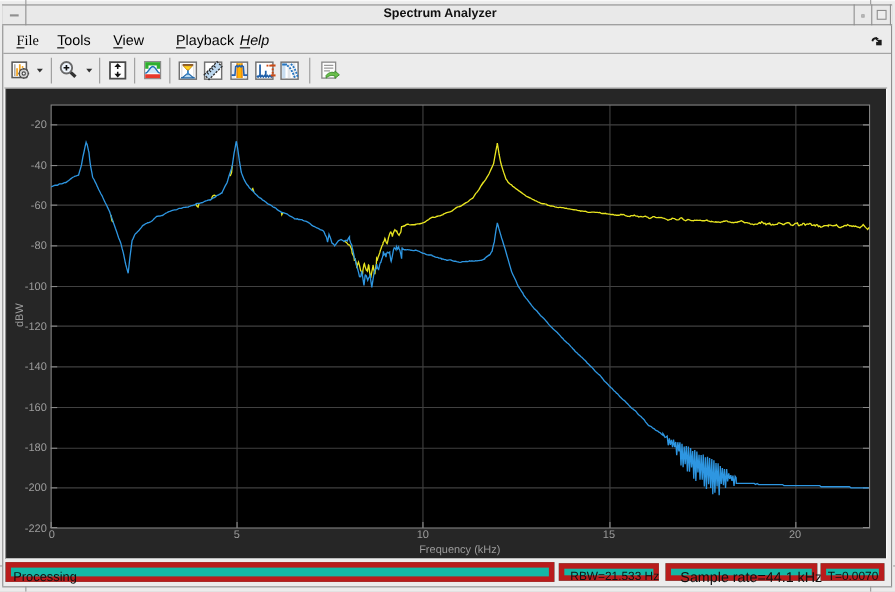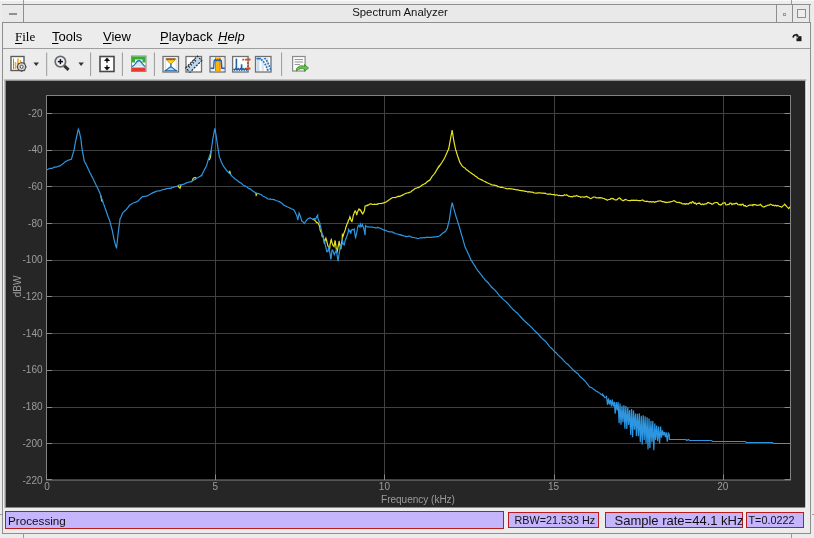--- a/index.html
+++ b/index.html
@@ -1,19 +1,19 @@
 <!DOCTYPE html>
 <html><head><meta charset="utf-8"><style>
 * { margin:0; padding:0; box-sizing:border-box; }
 html,body { width:814px; height:538px; background:#ececec; font-family:"Liberation Sans",sans-serif; position:relative; overflow:hidden; }
 .abs { position:absolute; }
 .tick { font-family:"Liberation Sans",sans-serif; font-size:10px; fill:#9c9c9c; }
 #plot { position:absolute; left:0; top:0; }
 #tb { position:absolute; left:0; top:0; }
-.cell { position:absolute; border:1px solid #b91c1c; font-size:10.8px; color:#111; line-height:15px; text-align:center; top:512px; height:16px; background:#c4b5fd; white-space:nowrap; }
+.cell { position:absolute; border:5px solid #b91c1c; font-size:10.8px; color:#111; line-height:15px; text-align:center; top:512px; height:16px; background:#14b8a6; white-space:nowrap; }
 .mitem { position:absolute; top:31px; font-size:13px; line-height:12px; color:#000; }
 .mitem u { text-decoration-thickness:1px; text-underline-offset:2px; }
 </style></head>
 <body>
 
 <svg id="plot" width="814" height="538" viewBox="0 0 814 538">
 <rect x="5.5" y="80.5" width="800" height="427" fill="#262626"></rect>
 <line x1="4" y1="80.5" x2="4" y2="508" stroke="#fafafa"></line>
 <line x1="5" y1="80.5" x2="5" y2="508" stroke="#8f8f8f"></line>
 <line x1="806" y1="80.5" x2="806" y2="508" stroke="#fafafa"></line>
@@ -89,21 +89,21 @@
 </g>
 </svg>
 
 <div class="abs" style="left:2px; top:4px; width:1px; height:529px; background:#8e8e8e"></div>
 <div class="abs" style="left:810px; top:4px; width:1px; height:529px; background:#8e8e8e"></div>
 <div class="abs" style="left:0px; top:0px; width:814px; height:1px; background:#f8f8f8"></div>
 
 <div class="abs" style="left:2px; top:4px; width:809px; height:19px; background:#e9e9e9; border-top:1px solid #8e8e8e; border-bottom:1px solid #8e8e8e;"></div>
 <div class="abs" style="left:23px; top:4px; width:1px; height:19px; background:#8e8e8e"></div>
 <div class="abs" style="left:9px; top:12.5px; width:8px; height:2.5px; background:#f5f5f5; border:1px solid #909090;"></div>
-<div class="abs" style="left:24px; top:6px; width:752px; text-align:center; font-size:11.4px; color:#111;">Spectrum Analyzer</div>
+<div class="abs" style="left:24px; top:6px; width:752px; text-align:center; font-size:11.4px; color:#111;font-weight:bold;">Spectrum Analyzer</div>
 <div class="abs" style="left:776px; top:4px; width:1px; height:19px; background:#8e8e8e"></div>
 <div class="abs" style="left:792px; top:4px; width:1px; height:19px; background:#8e8e8e"></div>
 <div class="abs" style="left:809px; top:4px; width:1px; height:19px; background:#8e8e8e"></div>
 <div class="abs" style="left:783px; top:12.5px; width:3px; height:3px; border:1px solid #9a9a9a; background:#ededed;"></div>
 <div class="abs" style="left:797px; top:9px; width:9px; height:9px; border:1px solid #8e8e8e; background:#ededed;"></div>
 
 <div class="abs" style="left:23px; top:0px; width:1px; height:4px; background:#9a9a9a"></div>
 <div class="abs" style="left:791px; top:0px; width:1px; height:4px; background:#9a9a9a"></div>
 
 <div class="mitem" style="left:15px;font-family:Liberation Serif, serif;"><u>F</u>ile</div>
@@ -227,18 +227,18 @@
         <line x1="294.6" y1="62" x2="303" y2="62"></line>
 <line x1="294.6" y1="64.5" x2="300" y2="64.5"></line>
 </g>
 <path d="M296.5 68.5 C299 65.5 302.5 65 304.5 66.5 L304.5 64.5 L308.5 68 L304.5 71.2 L304.5 69.2 C302 68 299 68.5 296.5 71 Z" fill="#6abf4b" stroke="#3f8f2f" stroke-width="0.9"></path>
 </g>
 </svg>
 
 <div class="cell" style="left:5px; width:498.5px; top:510.5px; height:18.5px; line-height:17.5px; font-size:11.7px; text-align:left; padding-left:2px;">Processing</div>
 <div class="cell" style="left:507.5px; width:91px; text-align:left; padding-left:6px;">RBW=21.533 Hz</div>
 <div class="cell" style="left:604.5px; width:138px; text-align:center; padding-left:9px; font-size:13px;">Sample rate=44.1 kHz</div>
-<div class="cell" style="left:745.5px; width:58px; text-align:left; padding-left:2px;">T=0.0222</div>
+<div class="cell" style="left:745.5px; width:58px; text-align:left; padding-left:2px;">T=0.0070</div>
 
 <div class="abs" style="left:2px; top:533px; width:809px; height:1px; background:#8e8e8e"></div>
 <div class="abs" style="left:23px; top:533px; width:1px; height:5px; background:#9a9a9a"></div>
 <div class="abs" style="left:791px; top:533px; width:1px; height:5px; background:#9a9a9a"></div>
 <div class="abs" style="left:0px; top:514px; width:2px; height:1px; background:#9a9a9a"></div>
 <div class="abs" style="left:812px; top:514px; width:2px; height:1px; background:#9a9a9a"></div>
 </body></html>

